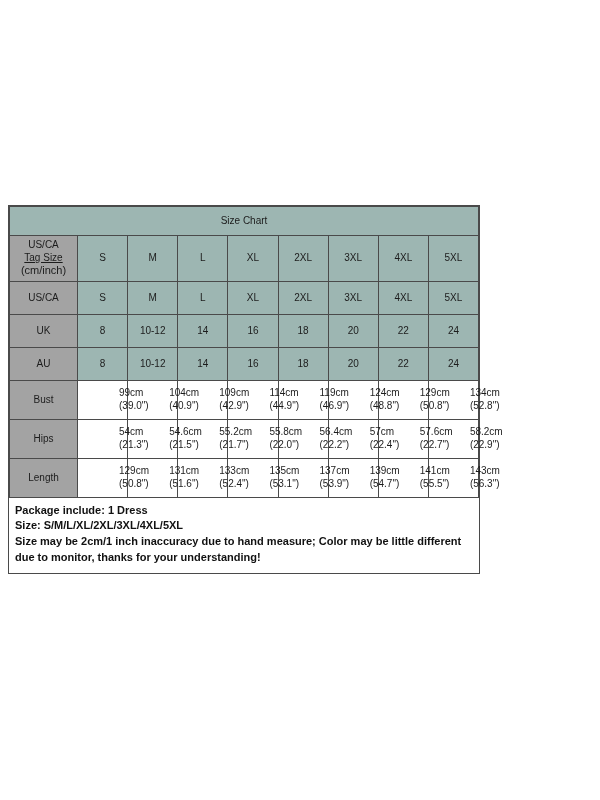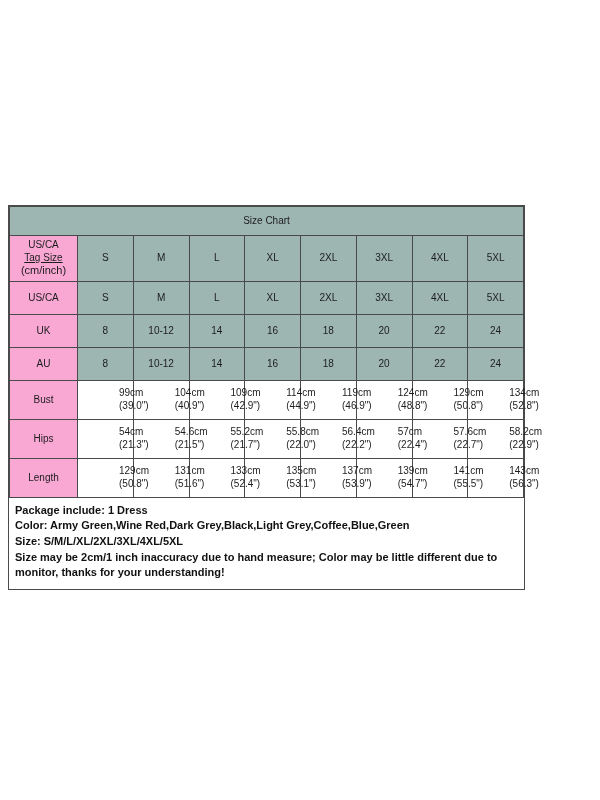--- a/index.html
+++ b/index.html
@@ -12,21 +12,21 @@
     height: 800px;
     font-family: "Liberation Sans", sans-serif;
     color: #1a1a1a;
     position: relative;
     overflow: hidden;
   }
   .sheet {
     position: absolute;
     left: 8px;
     top: 205px;
-    width: 517px;
+    width: 472px;
     border: 1px solid #4a4a4a;
     background: #ffffff;
     box-sizing: border-box;
   }
   table.size-chart {
     border-collapse: collapse;
     width: 100%;
     table-layout: fixed;
   }
   table.size-chart td {
@@ -41,21 +41,21 @@
   .title-cell {
     background: #9db6b2;
     font-size: 10.5px;
     height: 22px;
     padding: 4px 0;
   }
   .hdr {
     background: #9db6b2;
   }
   .label-col {
-    background: #f9a8d4;
+    background: #a3a3a3;
     width: 68px;
     font-size: 10px;
   }
   .tag-cell {
     line-height: 1.5;
     padding: 5px 2px;
   }
   .tag-line2 {
     display: block;
     text-decoration: underline;
@@ -256,17 +256,16 @@
         <td>
             <span>143cm</span>
             <span>(56.3")</span>
           </td>
       </tr>
     </tbody>
   </table>
 
   <div class="notes">
     <div>Package include: 1  Dress</div>
-    <div>Color:  Army Green,Wine Red,Dark Grey,Black,Light Grey,Coffee,Blue,Green</div>
     <div>Size: S/M/L/XL/2XL/3XL/4XL/5XL</div>
     <div class="wrap">Size may be 2cm/1 inch inaccuracy due to hand measure; Color may be little different due to monitor, thanks for your understanding!</div>
   </div>
 </div>
 
 </body></html>

